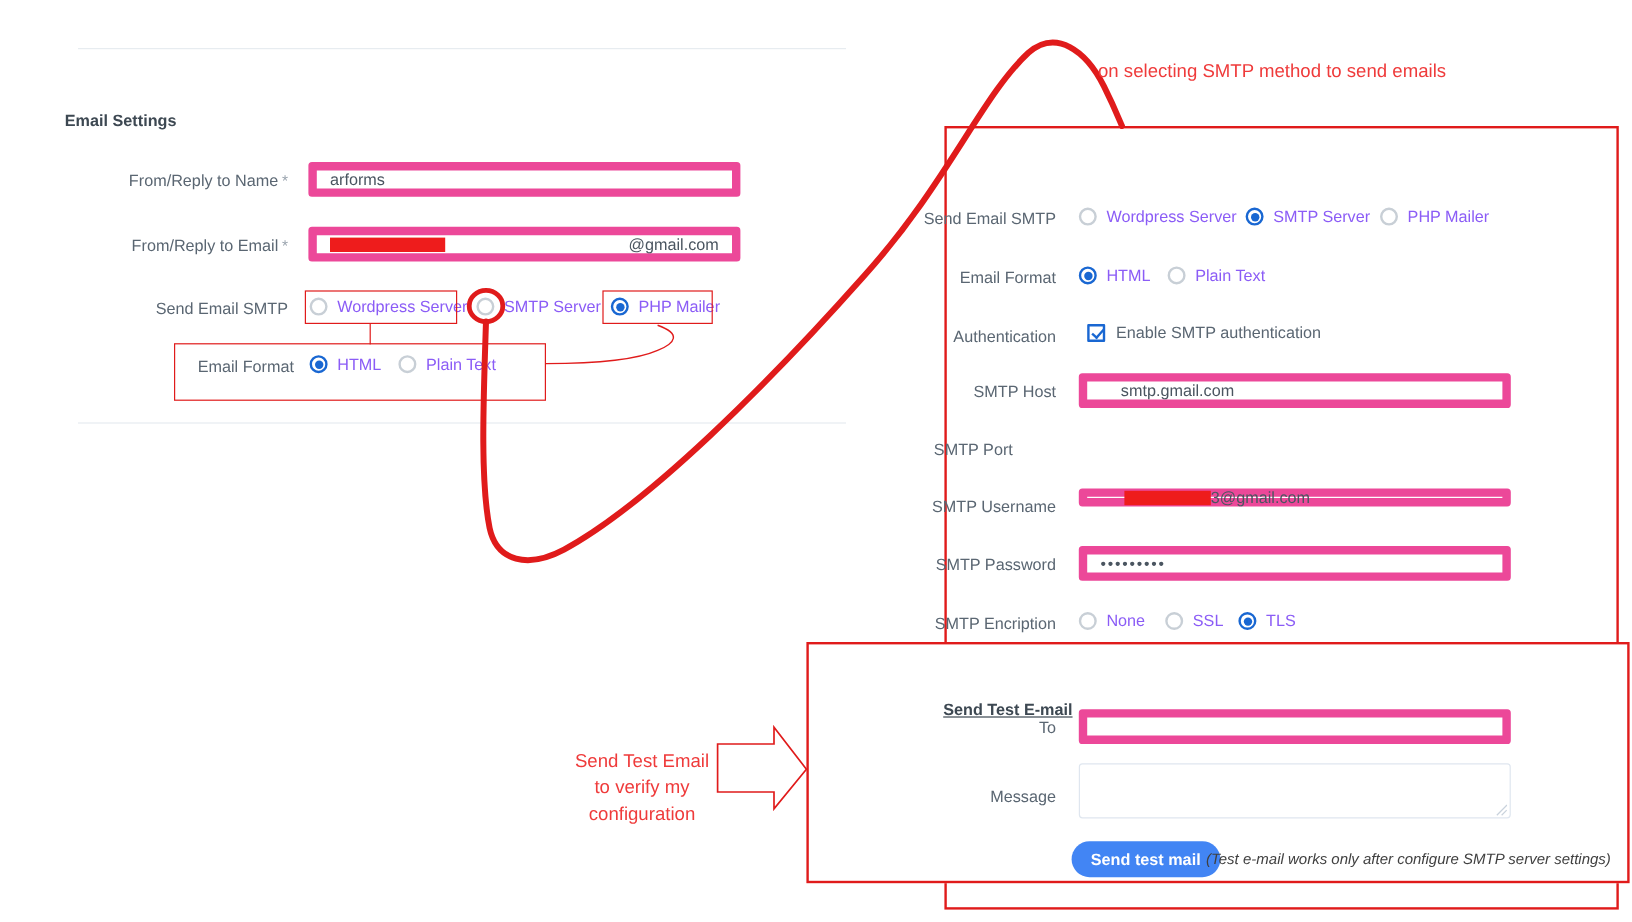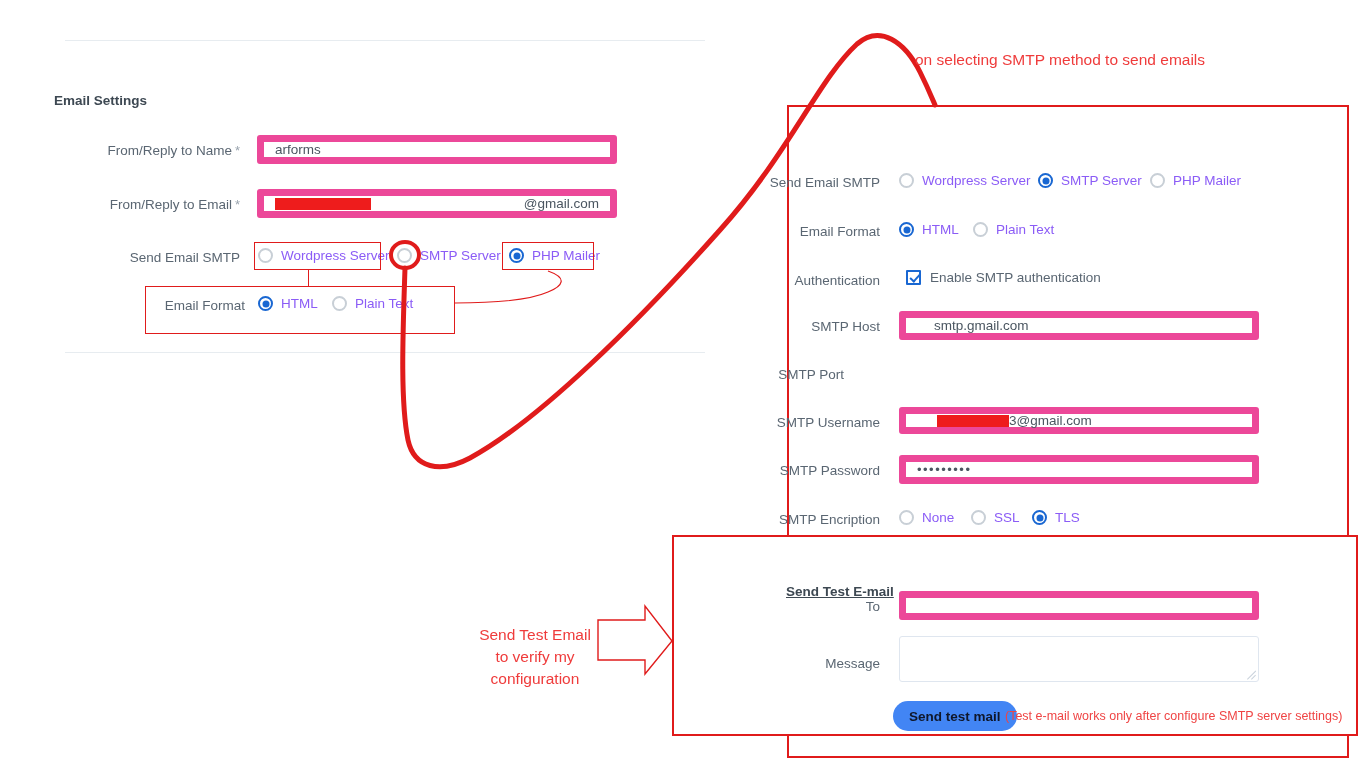--- a/index.html
+++ b/index.html
@@ -73,25 +73,25 @@
     position:absolute; color:#ef3b3b; font-size:15.5px; line-height:20px;
     white-space:nowrap;
   }
   .ann-text-blk {
     position:absolute; color:#ef3b3b; font-size:15.5px; line-height:22px;
     text-align:center;
   }
   .ann-svg { position:absolute; left:0; top:0; pointer-events:none; }
 
   .pill-btn {
-    background:#4285f4; color:#0f172a; border:none; border-radius:20px;
+    background:#4285f4; color:#ffffff; border:none; border-radius:20px;
     font-size:13.5px; font-family:"Liberation Sans", sans-serif;
     padding:0 16px; height:30px; cursor:pointer; font-weight:bold;
   }
-  .note { color:#ef4444; font-size:12.5px; white-space:nowrap; }
+  .note { color:#404040; font-size:12.5px; white-space:nowrap;font-style:italic; }
   .redact { background:#ee1c1c; display:inline-block; height:12px; vertical-align:-1px;}
   .pwdots { letter-spacing:1.5px; color:#4a5560; font-size:13px;}
 </style>
 </head>
 <body>
 
 <div id="stage">
 
   <div class="divider" style="position:absolute;left:65px;top:40px;width:640px;"></div>
 
@@ -178,21 +178,21 @@
   </div>
 
   <div class="fld-label" style="position:absolute;left:760px;top:320px;width:120px;">SMTP Host</div>
   <div class="txtinput" style="position:absolute;left:899px;top:311px;width:360px;height:29px;padding-left:28px;">
     <span>smtp.gmail.com</span>
   </div>
 
   <div class="fld-label" style="position:absolute;left:724px;top:368px;width:120px;">SMTP Port</div>
 
   <div class="fld-label" style="position:absolute;left:755px;top:416px;width:125px;">SMTP Username</div>
-  <div class="txtinput" style="position:absolute;left:899px;top:407px;width:360px;height:27px;padding-left:31px;">
+  <div class="txtinput" style="position:absolute;left:899px;top:407px;width:360px;height:15px;padding-left:31px;">
     <span class="redact" style="width:72px;"></span>
       <span>3@gmail.com</span>
   </div>
 
   <div class="fld-label" style="position:absolute;left:755px;top:464px;width:125px;">SMTP Password</div>
   <div class="txtinput" style="position:absolute;left:899px;top:455px;width:360px;height:29px;">
     <span class="pwdots">•••••••••</span>
   </div>
 
   <div class="fld-label" style="position:absolute;left:750px;top:513px;width:130px;">SMTP Encription</div>

